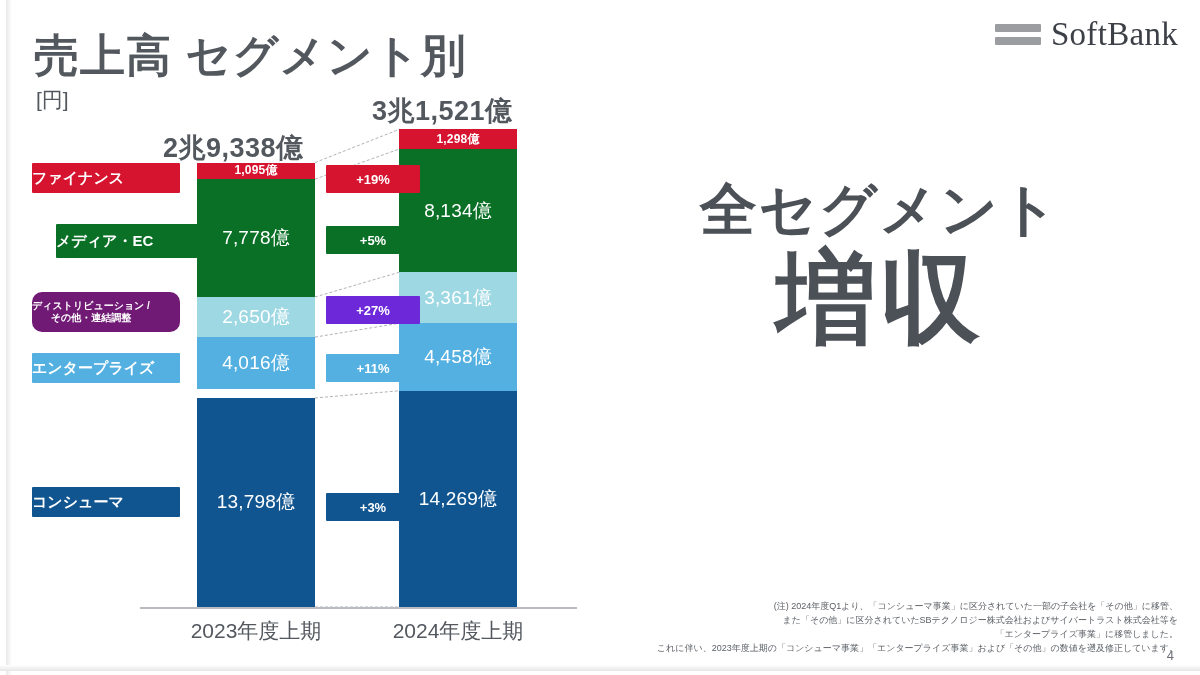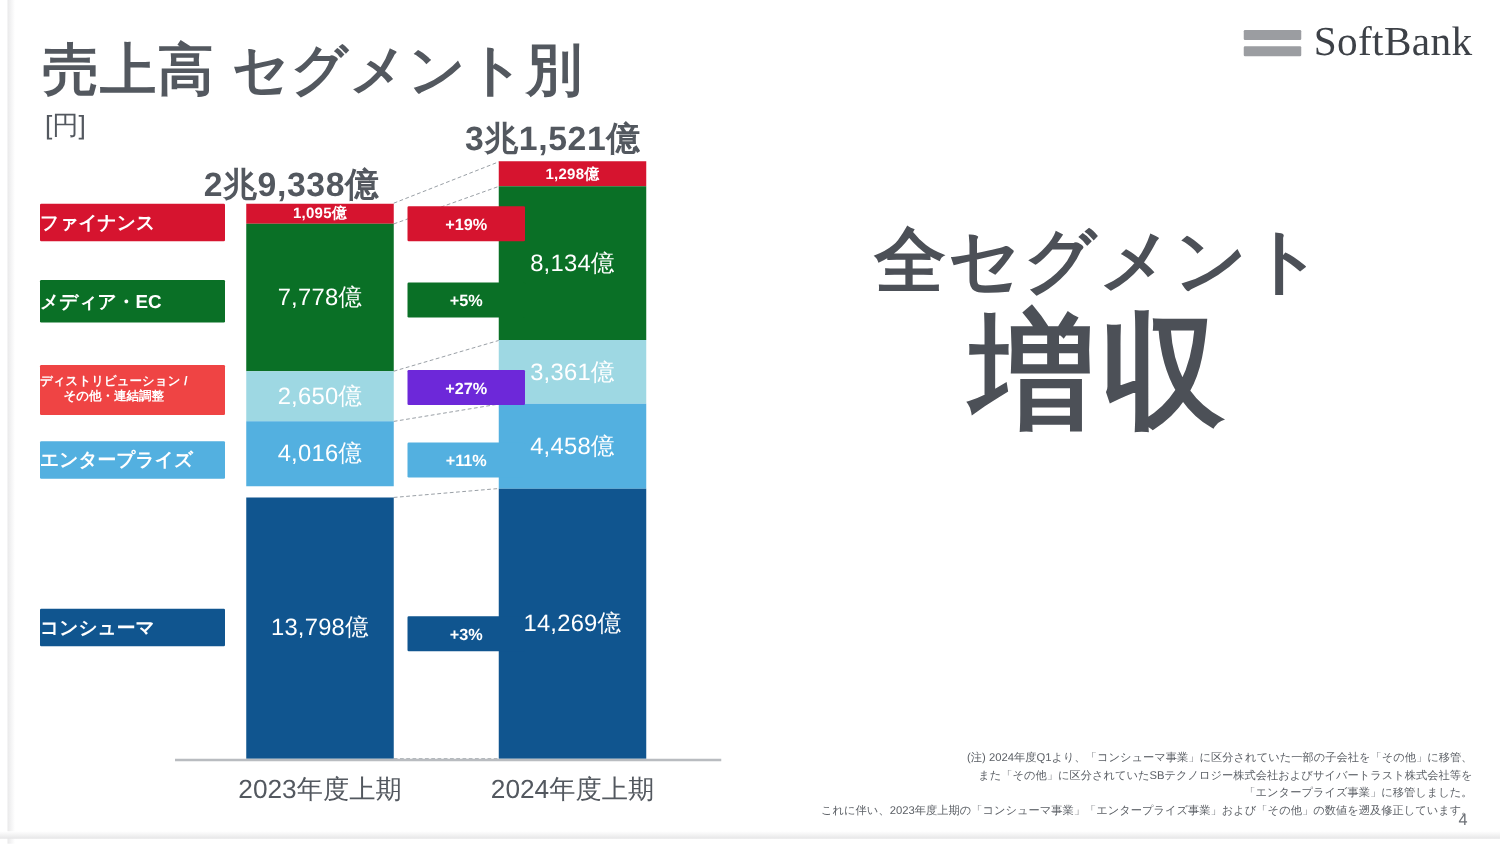--- a/index.html
+++ b/index.html
@@ -138,24 +138,24 @@
         <line x1="315" y1="179.13369999999998" x2="399" y2="149.1367" stroke="#9aa0a6" stroke-width="0.8" stroke-dasharray="3 2"></line>
         <line x1="315" y1="296.9704" x2="399" y2="272.3668" stroke="#9aa0a6" stroke-width="0.8" stroke-dasharray="3 2"></line>
         <line x1="315" y1="337.11789999999996" x2="399" y2="323.28595" stroke="#9aa0a6" stroke-width="0.8" stroke-dasharray="3 2"></line>
         <line x1="315" y1="397.96029999999996" x2="399" y2="390.82465" stroke="#9aa0a6" stroke-width="0.8" stroke-dasharray="3 2"></line>
         <line x1="315" y1="607" x2="399" y2="607" stroke="#9aa0a6" stroke-width="0.8" stroke-dasharray="3 2"></line>
       </svg>
     <div id="legend-col">
         <div class="legend-chip t-1line" style="top: 163px; height: 30px; background: rgb(214, 20, 47);">
           <span>ファイナンス</span>
         </div>
-        <div class="legend-chip t-1line" style="top: 224px; height: 34px; background: rgb(10, 112, 38);">
+        <div class="legend-chip t-1line" style="top: 224px; height: 34px; background: rgb(10, 112, 38); margin-left: 24px;">
           <span>メディア・EC</span>
         </div>
-        <div class="legend-chip t-2line" style="top: 292px; height: 40px; background: #ef4444;">
+        <div class="legend-chip t-2line" style="top: 292px; height: 40px; background: #701a75; border-radius: 10px;">
           <span>ディストリビューション /<br>その他・連結調整</span>
         </div>
         <div class="legend-chip t-1line" style="top: 353px; height: 30px; background: rgb(83, 176, 224);">
           <span>エンタープライズ</span>
         </div>
         <div class="legend-chip t-1line" style="top: 487px; height: 30px; background: rgb(16, 85, 143);">
           <span>コンシューマ</span>
         </div>
       </div>
     <div id="bars-layer">

